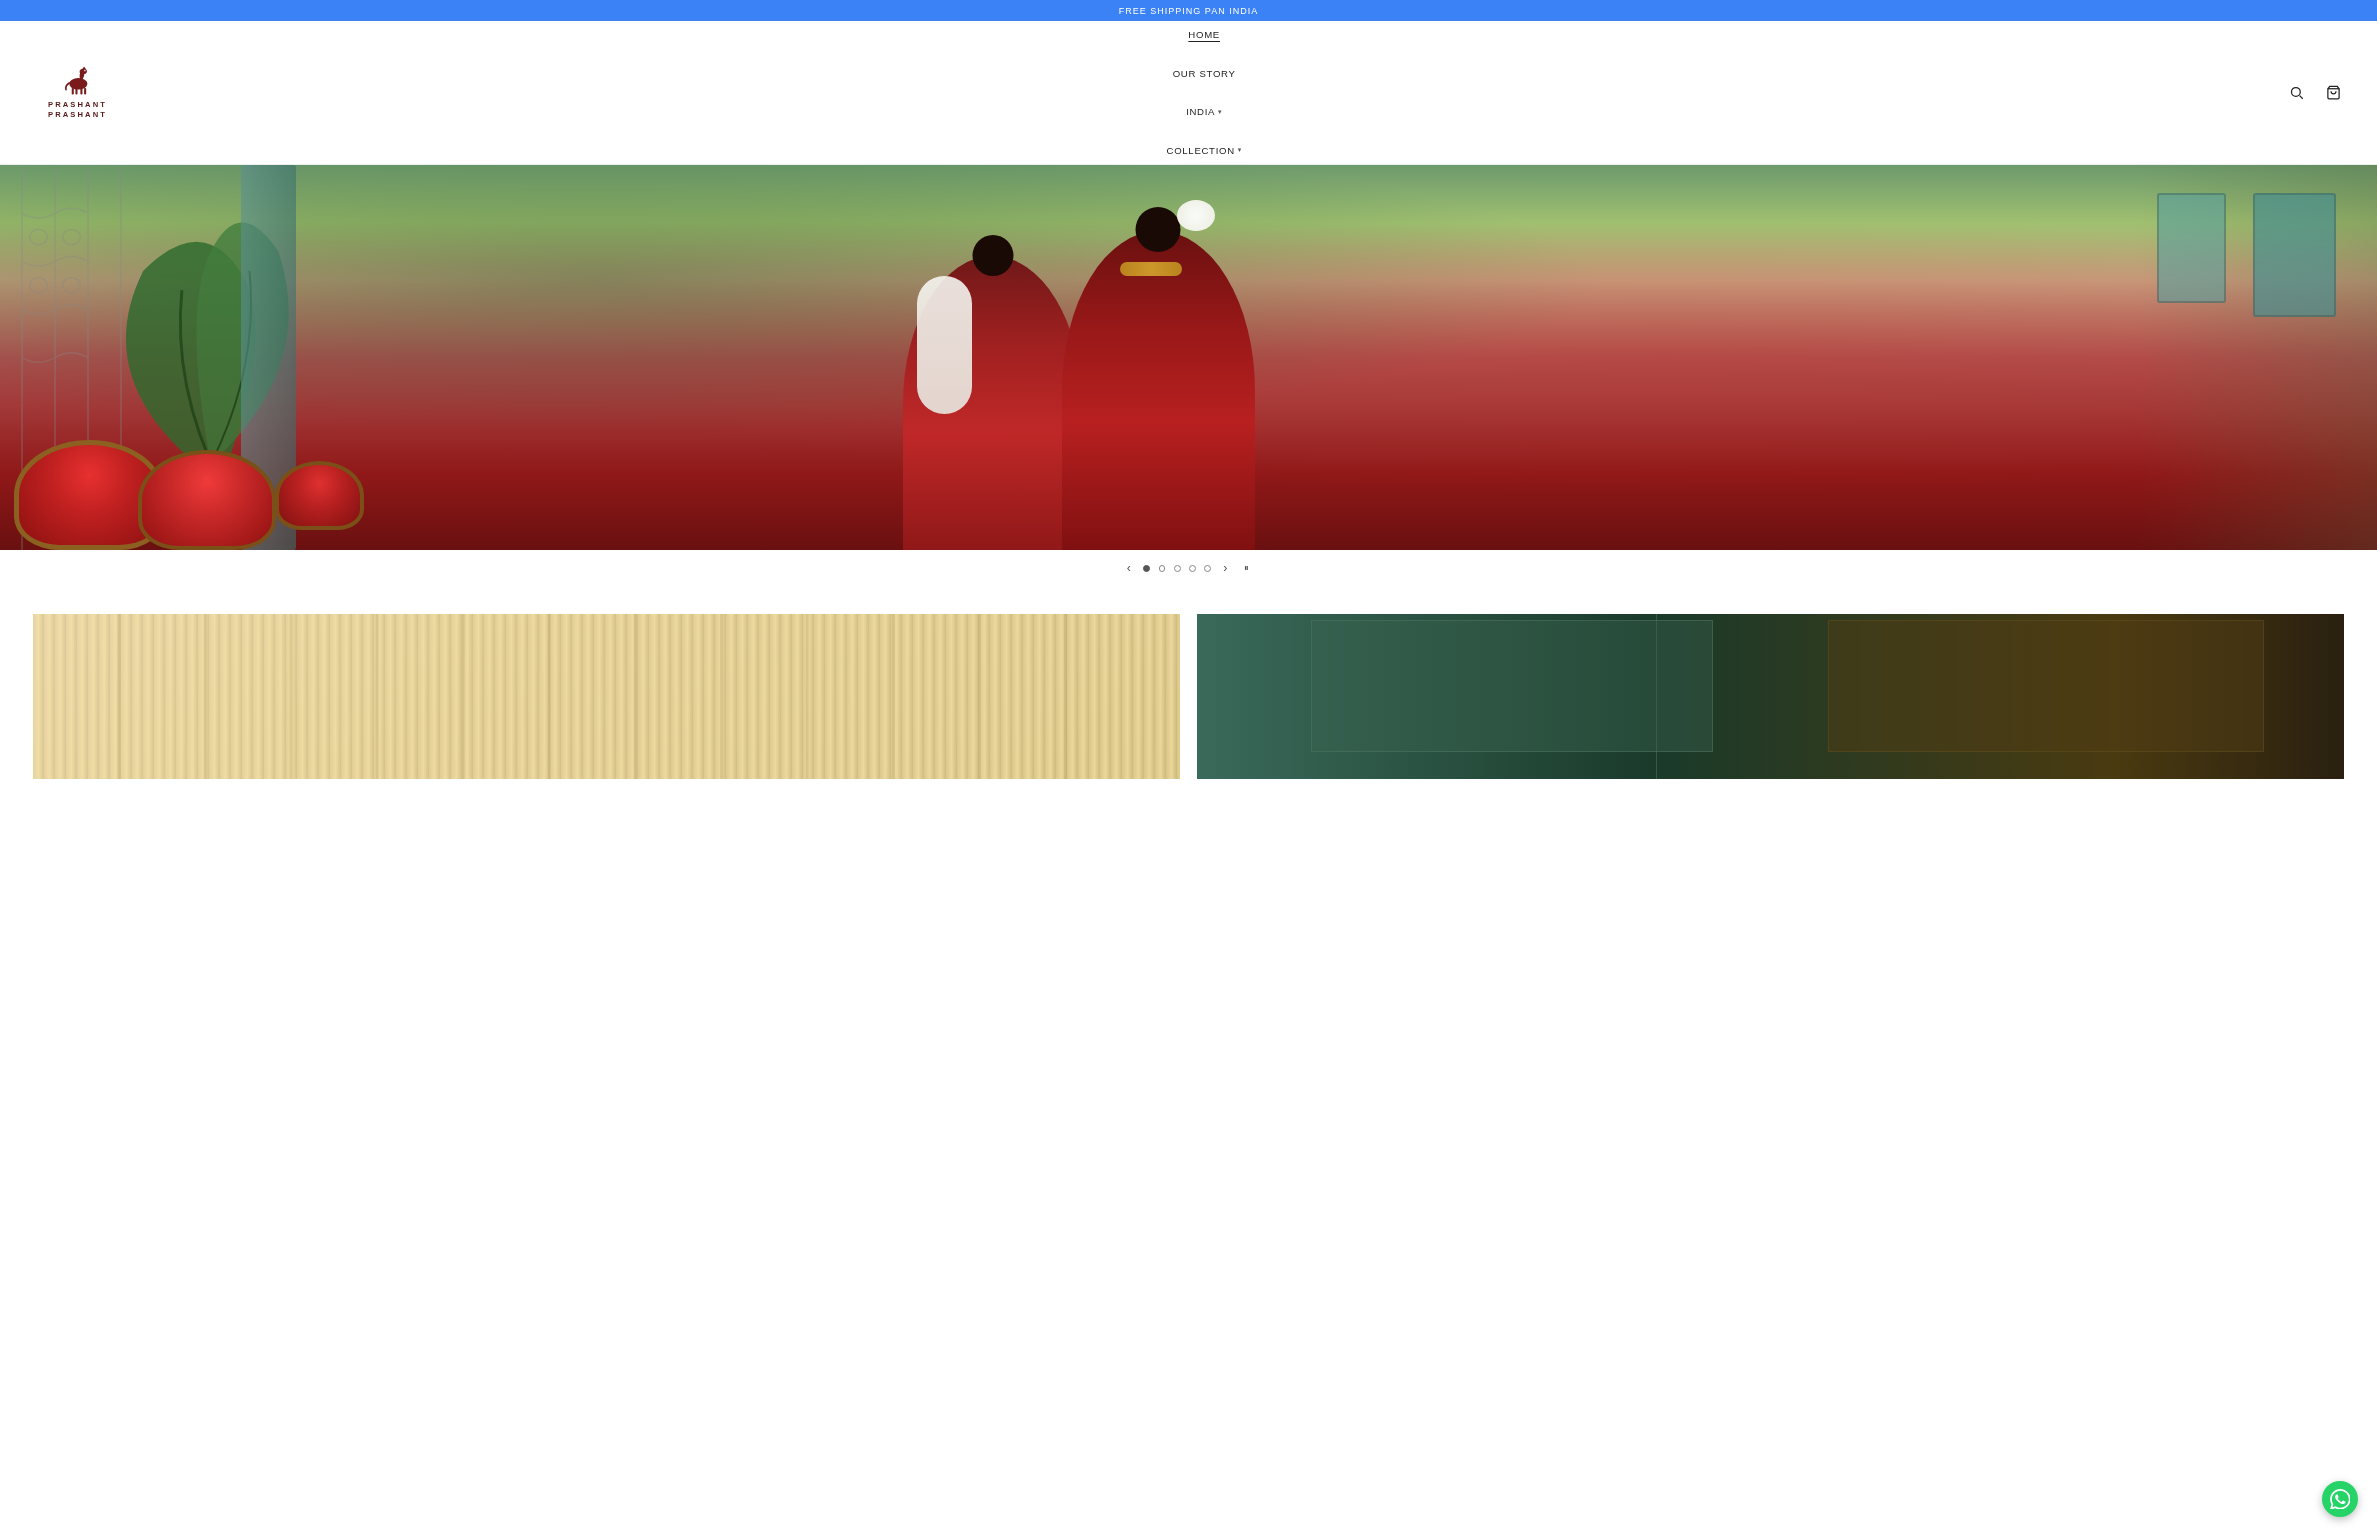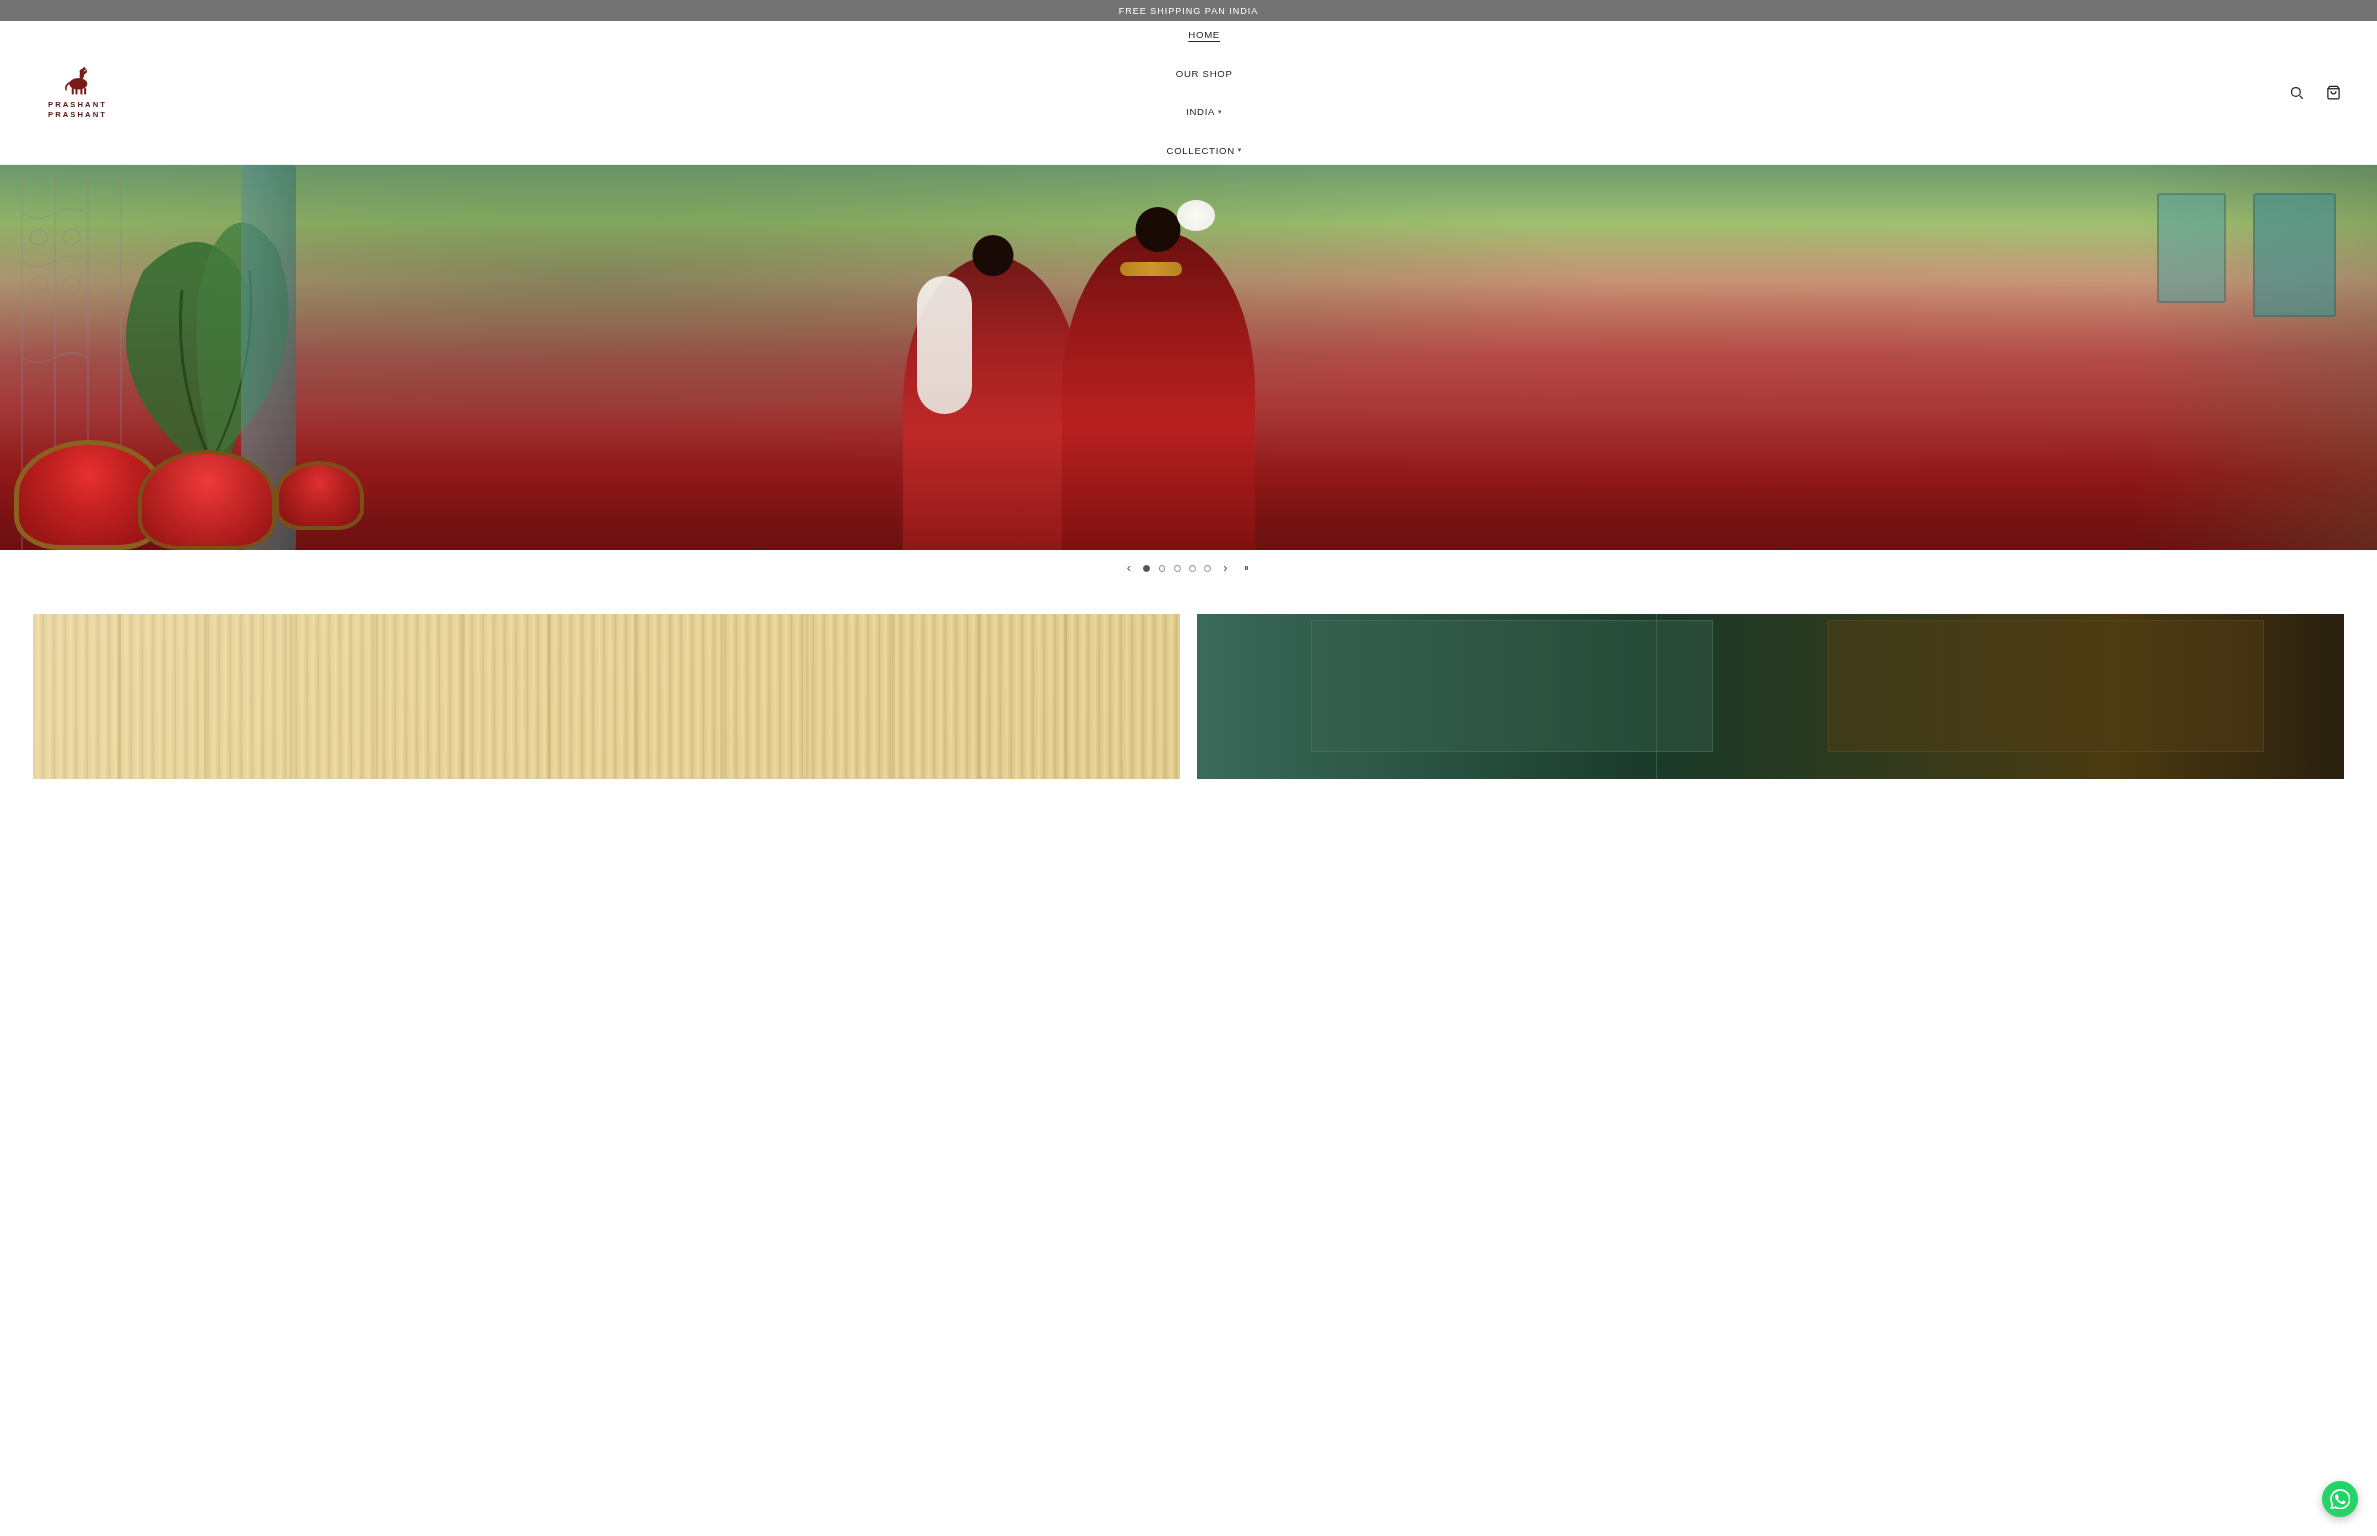--- a/index.html
+++ b/index.html
@@ -1,20 +1,20 @@
 <!DOCTYPE html>
 <html style="font-size:11px"><head>
   <meta charset="utf-8">
   <style>
     *, *::before, *::after { box-sizing: border-box; margin: 0; padding: 0; }
     body { font-family: 'Georgia', serif; background: #fff; color: #222; overflow-x: hidden; }
 
     
     .announcement-bar {
-      background: #737373;
+      background: #3b82f6;
       color: #fff;
       text-align: center;
       padding: 5.5px 0;
       font-size: 9px;
       letter-spacing: 1px;
       font-family: 'Arial', sans-serif;
     }
 
     
     header {
@@ -280,21 +280,21 @@
       </g>
     </svg>
     <div class="logo-text">
       <span>PRASHANT</span><br>
       <span>PRASHANT</span>
     </div>
   </div>
 
   <nav>
     <a class="nav-link active" href="#">HOME</a>
-    <a class="nav-link" href="#">OUR SHOP</a>
+    <a class="nav-link" href="#">OUR STORY</a>
     <a class="nav-link" href="#">
       <span>INDIA</span>
       <span class="nav-chevron">▾</span>
     </a>
     <a class="nav-link" href="#">
       <span>COLLECTION</span>
       <span class="nav-chevron">▾</span>
     </a>
   </nav>
 

